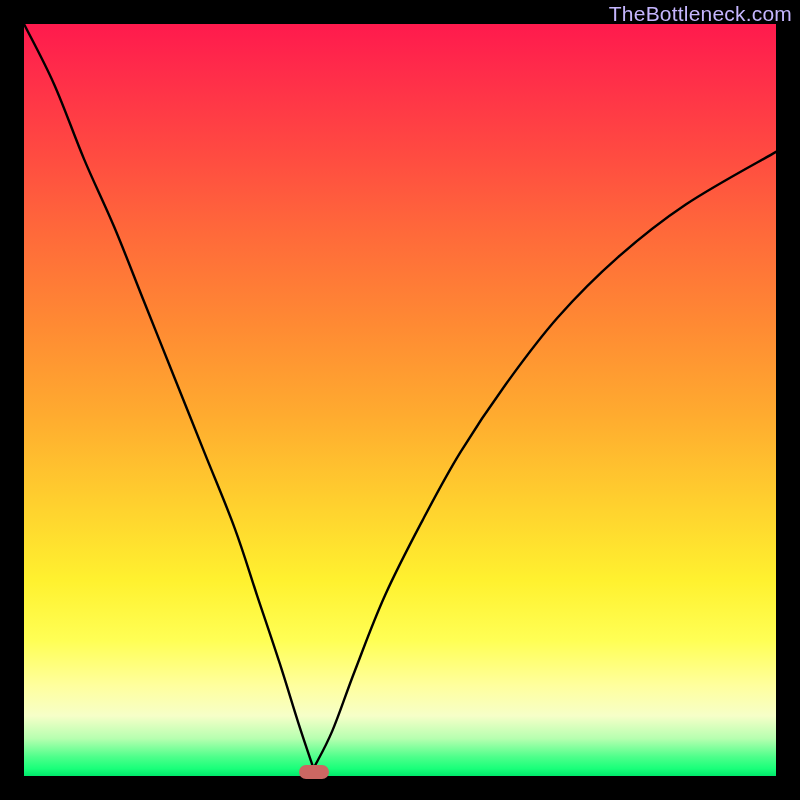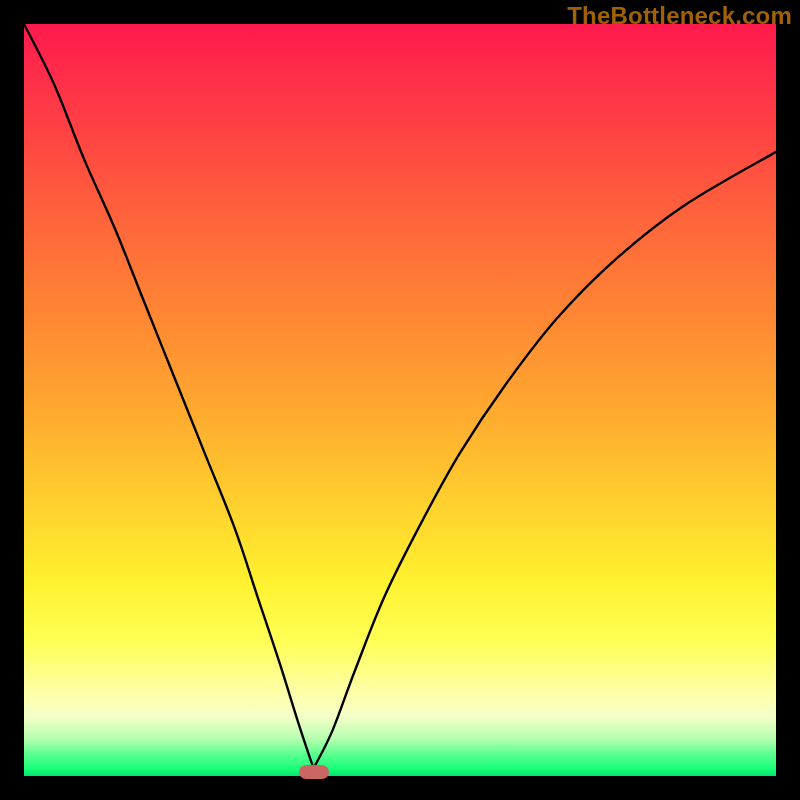--- a/index.html
+++ b/index.html
@@ -42,24 +42,24 @@
       #b7ffb0 95%,
       #4cff8a 97.5%,
       #1aff7a 99%,
       #00e86b 100%
     );
   }
   .watermark {
     position: absolute;
     top: 2px;
     right: 8px;
-    color: #a16207;
-    font-size: 24px;
+    color: #c4b5fd;
+    font-size: 21px;
     letter-spacing: 0.2px;
-    font-weight: 700;
+    font-weight: 400;
     user-select: none;
   }
   .marker {
     position: absolute;
     width: 30px;
     height: 14px;
     border-radius: 7px;
     background: #cb6762;
     transform: translate(-50%, -50%);
   }

